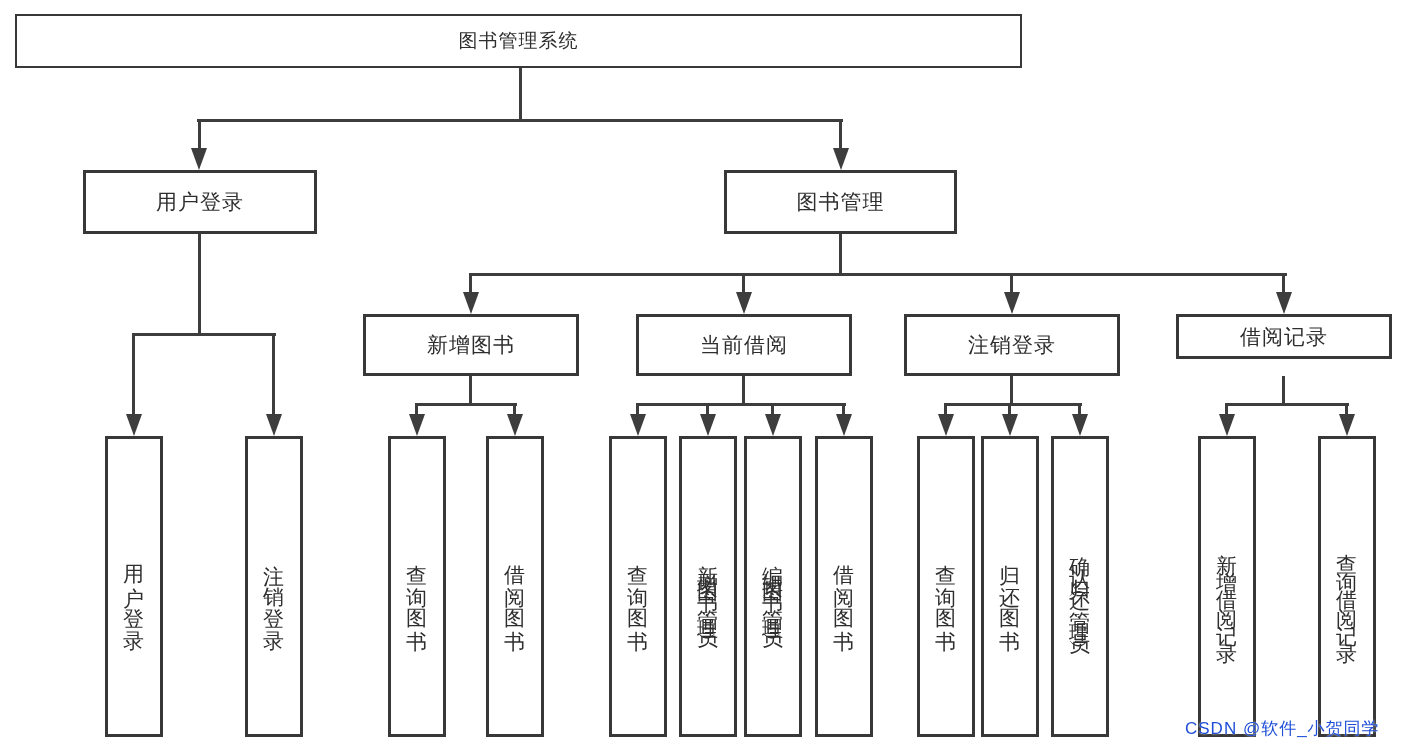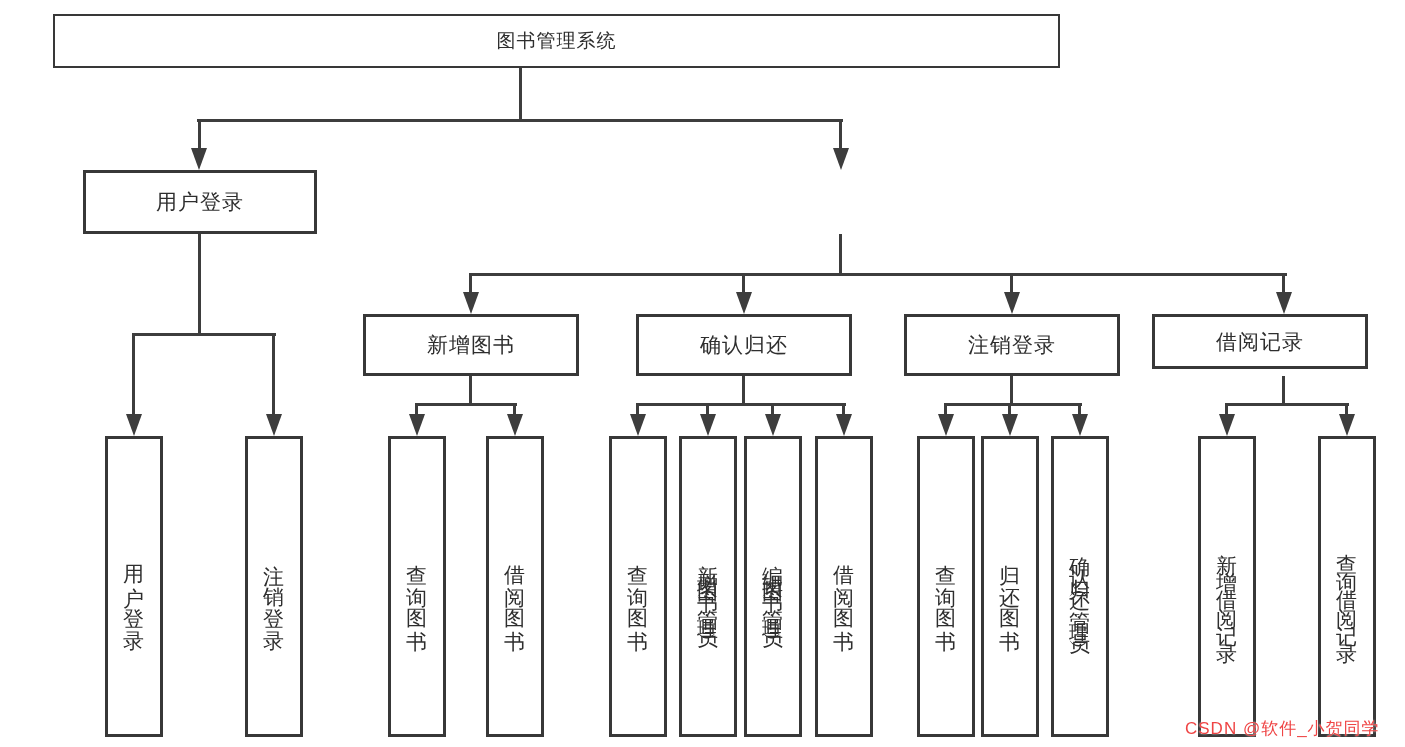--- a/index.html
+++ b/index.html
@@ -23,21 +23,20 @@
     box-sizing: border-box;
     display: flex;
     align-items: center;
     justify-content: center;
     color: #2e2e2e;
   }
   .root {
     border-width: 2px;
     font-size: 19px;
     letter-spacing: 1px;
-    margin-left: 38px;
   }
   .hbox {
     font-size: 21px;
     letter-spacing: 1px;
   }
   
   .vbox {
     writing-mode: vertical-rl;
     text-orientation: mixed;
     font-size: 21px;
@@ -60,21 +59,21 @@
     height: 0;
     border-left: 8px solid transparent;
     border-right: 8px solid transparent;
     border-top: 22px solid #3d3d3d;
   }
   .watermark {
     position: absolute;
     left: 1185px;
     top: 717px;
     font-size: 17px;
-    color: #ef4444;
+    color: #1d4ed8;
     letter-spacing: 1px;
     text-shadow: 0 0 2px #ffffff;
     z-index: 10;
     white-space: nowrap;
   }
 </style>
 </head>
 <body>
 
 <div class="stage">
@@ -82,43 +81,44 @@
   <div class="box root" style="left:15px;top:14px;width:1007px;height:54px">图书管理系统</div>
 
   <div class="ln" style="left:519px;top:68px;width:3px;height:52px"></div>
   <div class="ln" style="left:197px;top:119px;width:646px;height:3px"></div>
   <div class="ln" style="left:198px;top:119px;width:3px;height:31px"></div>
   <div class="arr" style="left:191px;top:148px"></div>
   <div class="ln" style="left:839px;top:119px;width:3px;height:31px"></div>
   <div class="arr" style="left:833px;top:148px"></div>
 
   <div class="box hbox" style="left:83px;top:170px;width:234px;height:64px">用户登录</div>
+  <div class="box hbox" style="left:724px;top:170px;width:233px;height:64px">图书管理</div>
 
   <div class="ln" style="left:198px;top:234px;width:3px;height:102px"></div>
   <div class="ln" style="left:132px;top:333px;width:144px;height:3px"></div>
   <div class="ln" style="left:132px;top:333px;width:3px;height:85px"></div>
   <div class="arr" style="left:126px;top:414px"></div>
   <div class="ln" style="left:272px;top:333px;width:3px;height:85px"></div>
   <div class="arr" style="left:266px;top:414px"></div>
 
   <div class="ln" style="left:839px;top:234px;width:3px;height:42px"></div>
   <div class="ln" style="left:469px;top:273px;width:818px;height:3px"></div>
   <div class="ln" style="left:469px;top:273px;width:3px;height:23px"></div>
   <div class="arr" style="left:463px;top:292px"></div>
   <div class="ln" style="left:742px;top:273px;width:3px;height:23px"></div>
   <div class="arr" style="left:736px;top:292px"></div>
   <div class="ln" style="left:1010px;top:273px;width:3px;height:23px"></div>
   <div class="arr" style="left:1004px;top:292px"></div>
   <div class="ln" style="left:1282px;top:273px;width:3px;height:23px"></div>
   <div class="arr" style="left:1276px;top:292px"></div>
 
   <div class="box hbox" style="left:363px;top:314px;width:216px;height:62px">新增图书</div>
-  <div class="box hbox" style="left:636px;top:314px;width:216px;height:62px">确认归还</div>
+  <div class="box hbox" style="left:636px;top:314px;width:216px;height:62px">当前借阅</div>
   <div class="box hbox" style="left:904px;top:314px;width:216px;height:62px">注销登录</div>
-  <div class="box hbox" style="left:1152px;top:314px;width:216px;height:55px">借阅记录</div>
+  <div class="box hbox" style="left:1176px;top:314px;width:216px;height:45px">借阅记录</div>
 
   <div class="ln" style="left:469px;top:376px;width:3px;height:29px"></div>
   <div class="ln" style="left:415px;top:403px;width:102px;height:3px"></div>
   <div class="ln" style="left:415px;top:403px;width:3px;height:15px"></div>
   <div class="arr" style="left:409px;top:414px"></div>
   <div class="ln" style="left:513px;top:403px;width:3px;height:15px"></div>
   <div class="arr" style="left:507px;top:414px"></div>
 
   <div class="ln" style="left:742px;top:376px;width:3px;height:29px"></div>
   <div class="ln" style="left:636px;top:403px;width:210px;height:3px"></div>

